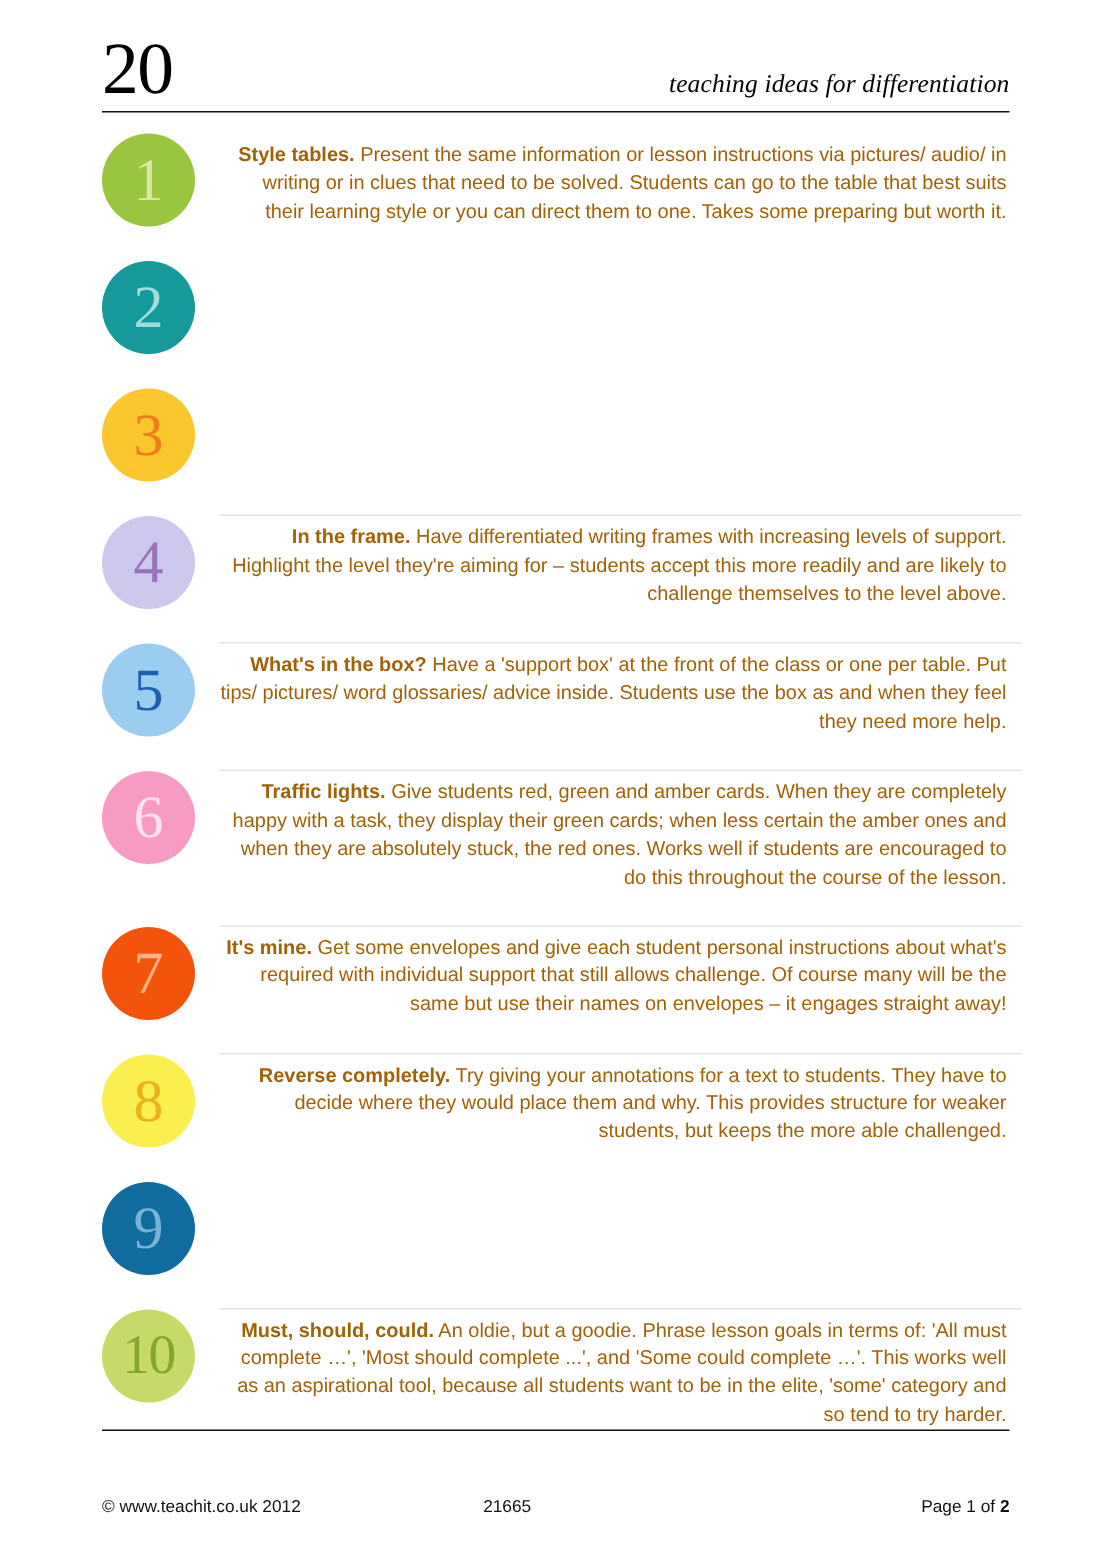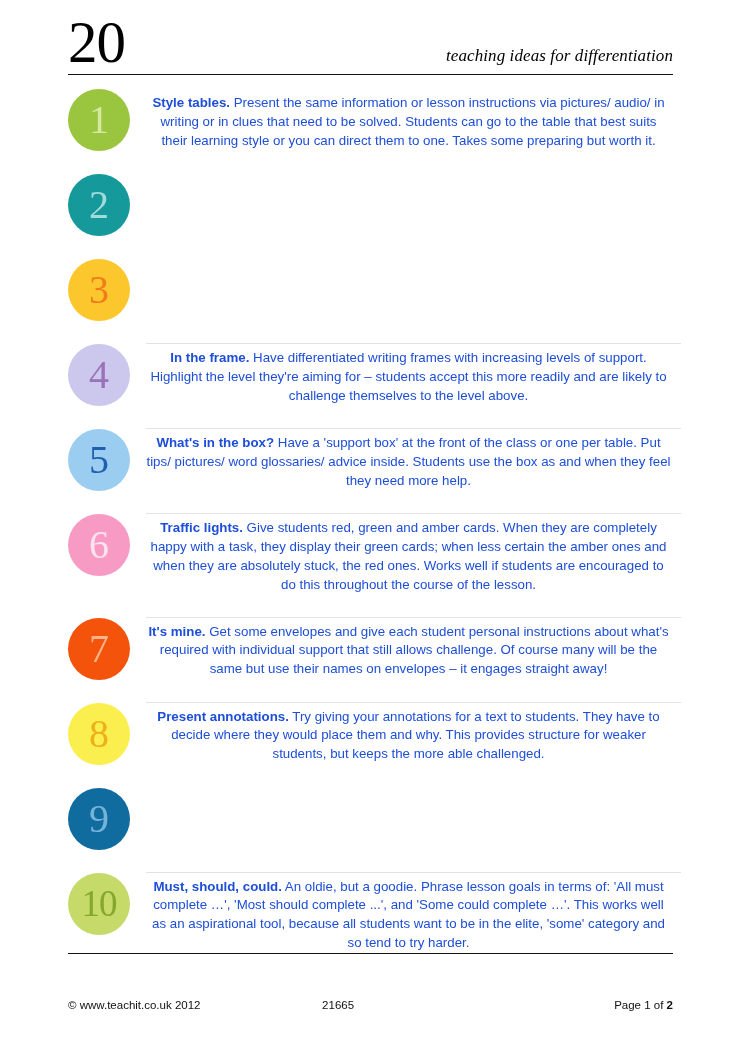--- a/index.html
+++ b/index.html
@@ -27,21 +27,21 @@
   .header {
     position: relative;
     height: 64px;
     display: flex;
     align-items: flex-end;
     justify-content: space-between;
     padding-top: 8px;
   }
   .header-number {
     font-family: "Liberation Serif", serif;
-    font-size: 59px;
+    font-size: 49px;
     line-height: 0.95;
     font-weight: 400;
     letter-spacing: -1px;
     color: #000;
     padding-bottom: 2px;
   }
   .header-title {
     font-family: "Liberation Serif", serif;
     font-style: italic;
     font-size: 17px;
@@ -101,23 +101,23 @@
 
   .tip-body {
     position: relative;
     flex: 1 1 auto;
     padding-top: 6px;
     padding-right: 2px;
   }
   .tip-text {
     font-size: 13.3px;
     line-height: 1.42;
-    color: #1d4ed8;
+    color: #a16207;
     margin: 0;
-    text-align: center;
+    text-align: right;
   }
   .tip-title {
     font-weight: bold;
   }
 
   
   .footer {
     position: absolute;
     left: 68px;
     right: 62px;
@@ -199,21 +199,21 @@
         </div>
         <div class="tip-body">
           <p class="tip-text"><span class="tip-title">It's mine.</span><span>  Get some envelopes and give each student personal instructions about what's required with individual support that still allows challenge.  Of course many will be the same but use their names on envelopes – it engages straight away!</span></p>
         </div>
       </div>
       <div class="tip">
         <div class="badge" style="background: rgb(251, 239, 80);">
           <span class="badge-num" style="color: rgb(236, 176, 25);">8</span>
         </div>
         <div class="tip-body">
-          <p class="tip-text"><span class="tip-title">Present annotations.</span><span>  Try giving your annotations for a text to students.  They have to decide where they would place them and why.  This provides structure for weaker students, but keeps the more able challenged.</span></p>
+          <p class="tip-text"><span class="tip-title">Reverse completely.</span><span>  Try giving your annotations for a text to students.  They have to decide where they would place them and why.  This provides structure for weaker students, but keeps the more able challenged.</span></p>
         </div>
       </div>
       <div class="tip">
         <div class="badge" style="background: rgb(16, 107, 159);">
           <span class="badge-num" style="color: rgb(118, 179, 217);">9</span>
         </div>
       </div>
       <div class="tip">
         <div class="badge" style="background: rgb(197, 218, 104);">
           <span class="badge-num wide" style="color: rgb(134, 167, 46);">10</span>

